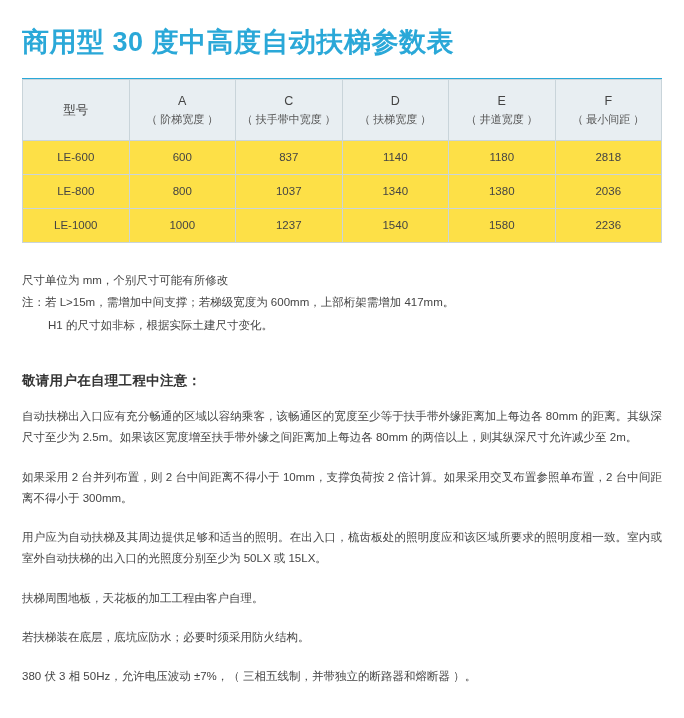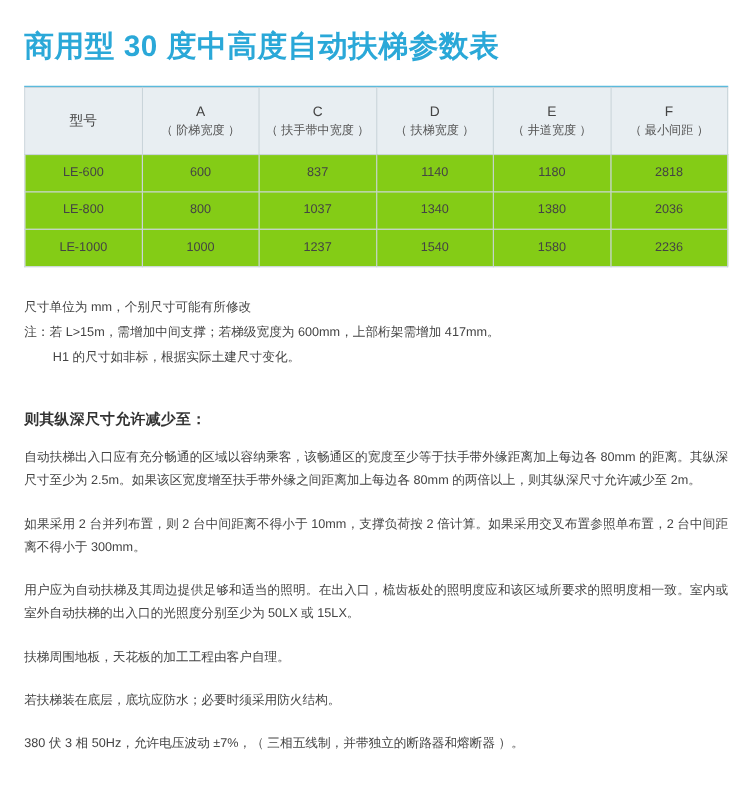--- a/index.html
+++ b/index.html
@@ -68,21 +68,21 @@
     font-size: 12.5px;
     color: #444;
   }
   table.spec thead th .col-sub {
     display: block;
     font-size: 11px;
     color: #555;
   }
   table.spec tbody td {
     height: 31px;
-    background: #84cc16;
+    background: #fde047;
     font-size: 11.5px;
   }
   .notes {
     margin-top: 26px;
     width: 640px;
     font-size: 11.5px;
     color: #444;
     line-height: 1.95;
   }
   .notes .note-line {
@@ -175,21 +175,21 @@
       </tr>
     </tbody>
   </table>
 
   <div class="notes">
     <div class="note-line">尺寸单位为 mm，个别尺寸可能有所修改</div>
     <div class="note-line">注：若 L&gt;15m，需增加中间支撑；若梯级宽度为 600mm，上部桁架需增加 417mm。</div>
     <div class="note-line indent">H1 的尺寸如非标，根据实际土建尺寸变化。</div>
   </div>
 
-  <div class="section-title">则其纵深尺寸允许减少至：</div>
+  <div class="section-title">敬请用户在自理工程中注意：</div>
 
   <div class="paras">
     <p>自动扶梯出入口应有充分畅通的区域以容纳乘客，该畅通区的宽度至少等于扶手带外缘距离加上每边各 80mm 的距离。其纵深尺寸至少为 2.5m。如果该区宽度增至扶手带外缘之间距离加上每边各 80mm 的两倍以上，则其纵深尺寸允许减少至 2m。</p>
     <p>如果采用 2 台并列布置，则 2 台中间距离不得小于 10mm，支撑负荷按 2 倍计算。如果采用交叉布置参照单布置，2 台中间距离不得小于 300mm。</p>
     <p>用户应为自动扶梯及其周边提供足够和适当的照明。在出入口，梳齿板处的照明度应和该区域所要求的照明度相一致。室内或室外自动扶梯的出入口的光照度分别至少为 50LX 或 15LX。</p>
     <p>扶梯周围地板，天花板的加工工程由客户自理。</p>
     <p>若扶梯装在底层，底坑应防水；必要时须采用防火结构。</p>
     <p>380 伏 3 相 50Hz，允许电压波动 ±7%，（ 三相五线制，并带独立的断路器和熔断器 ）。</p>
   </div>
 

